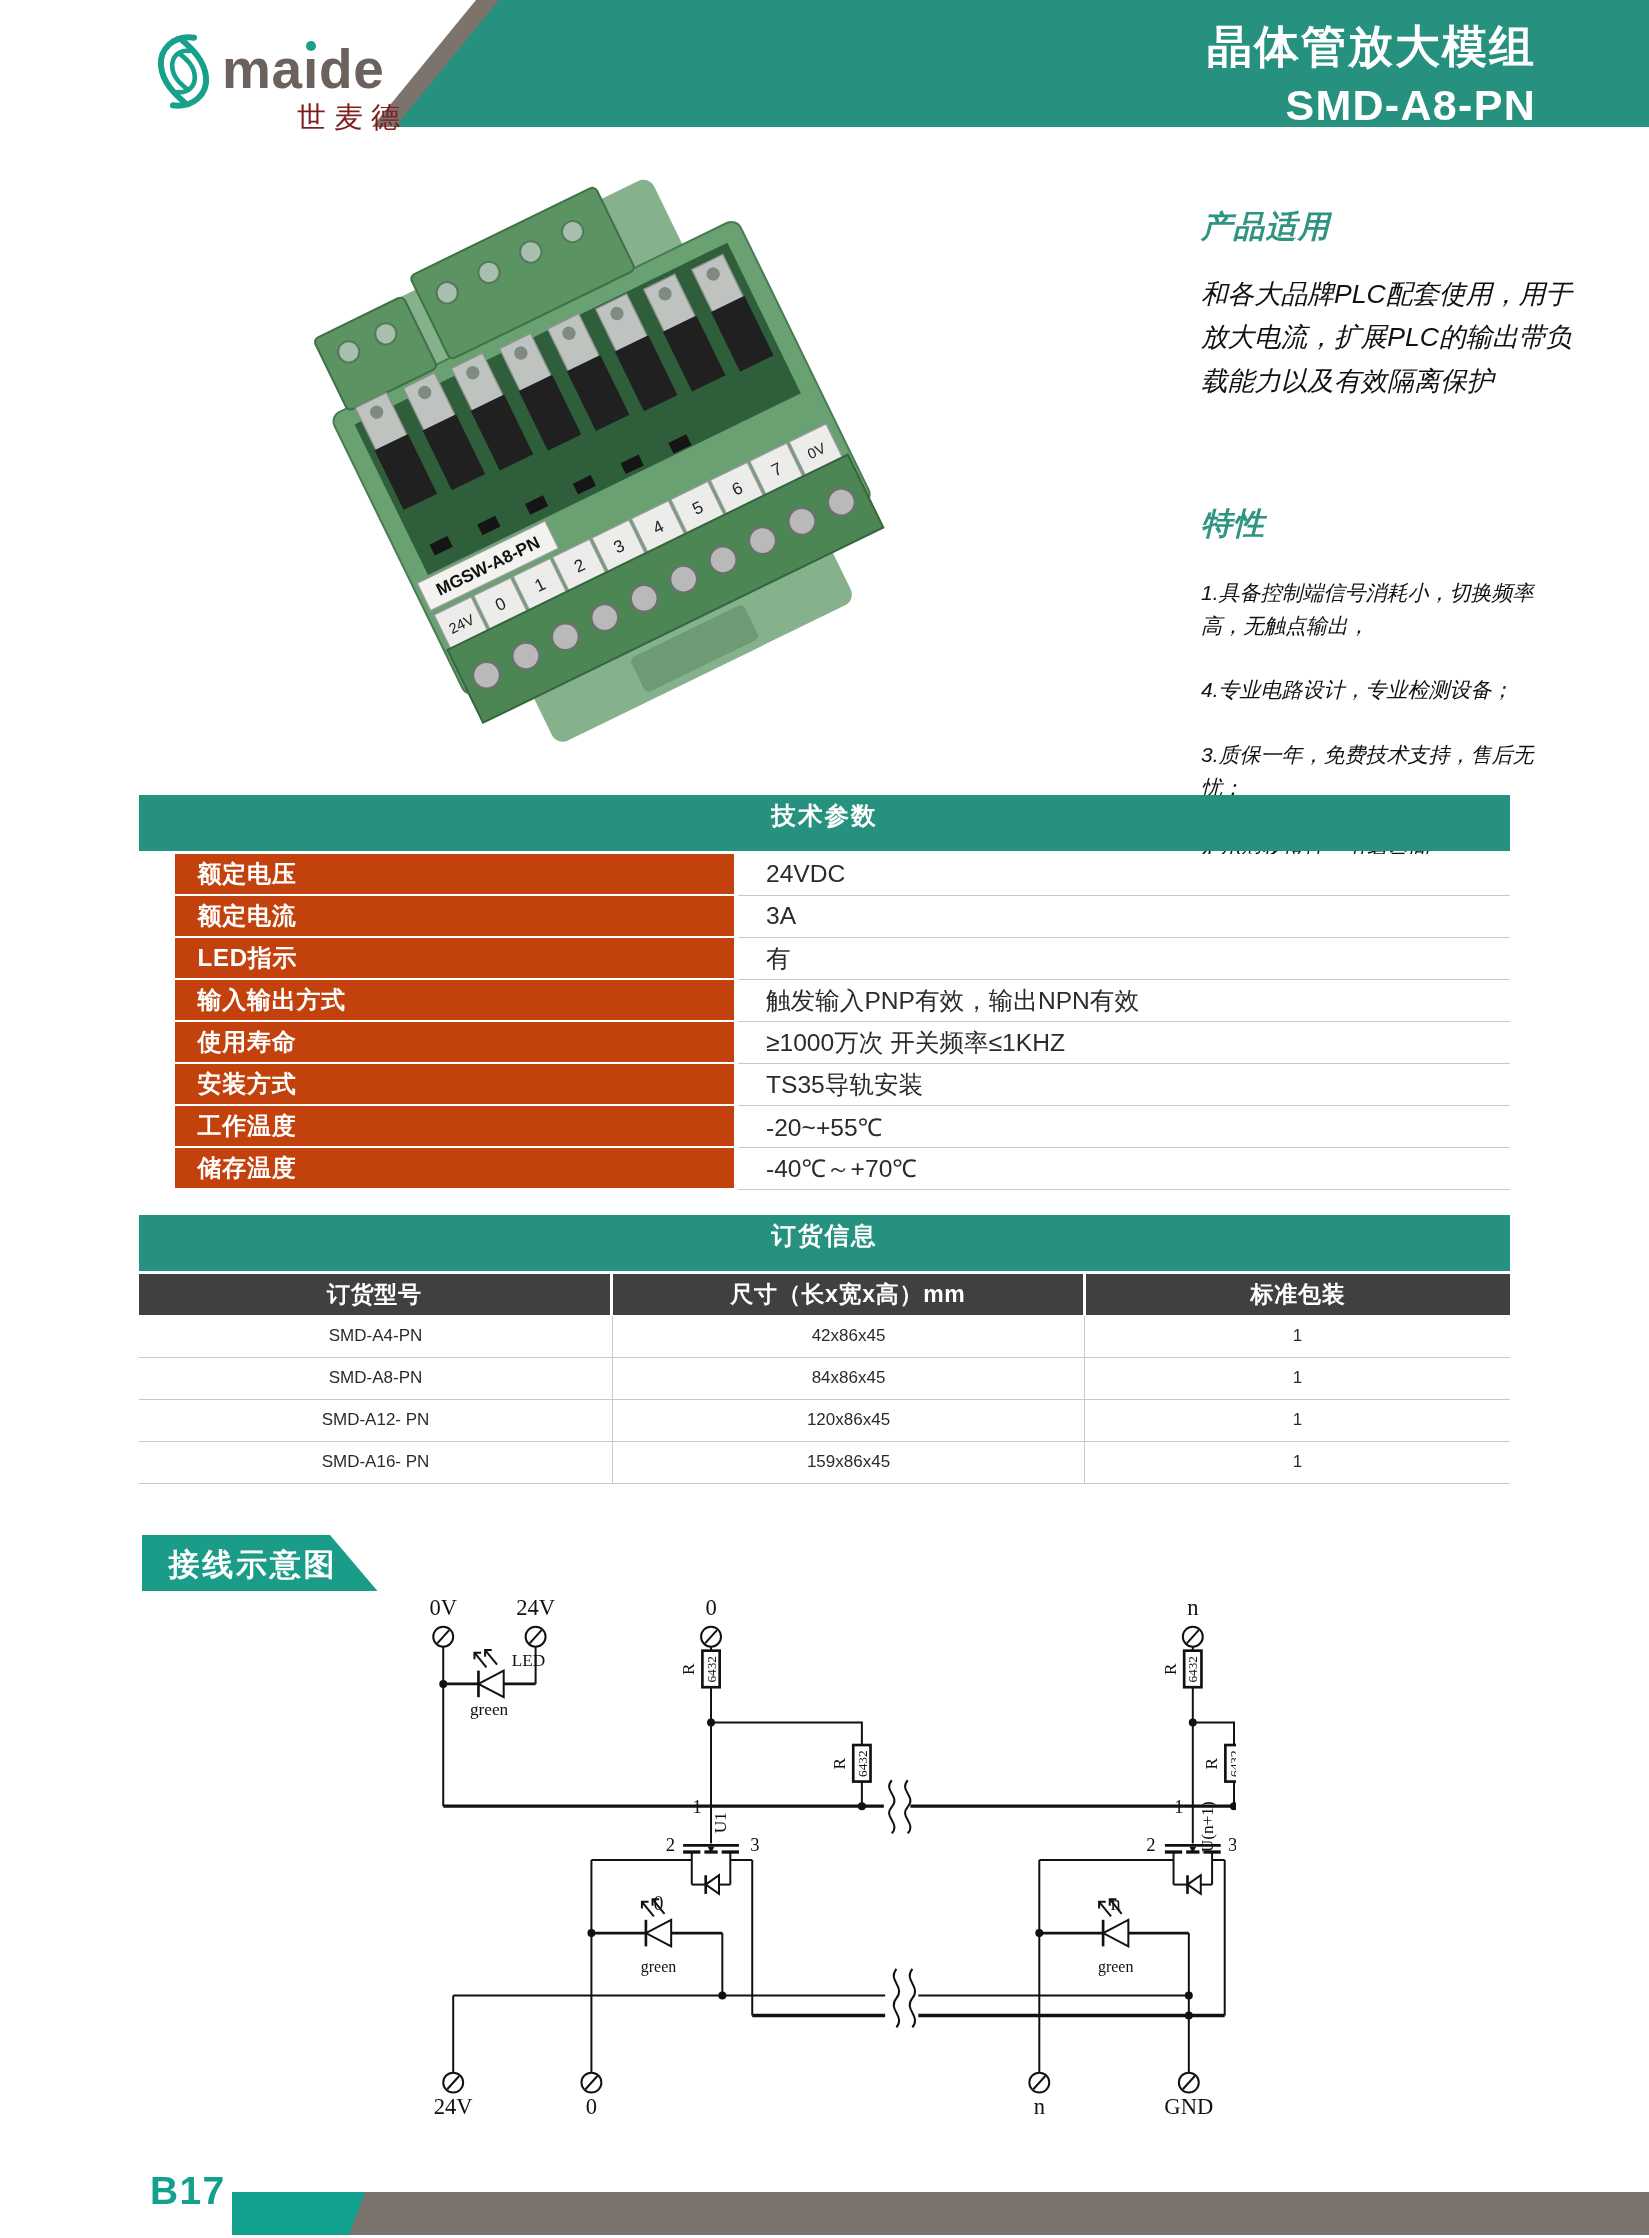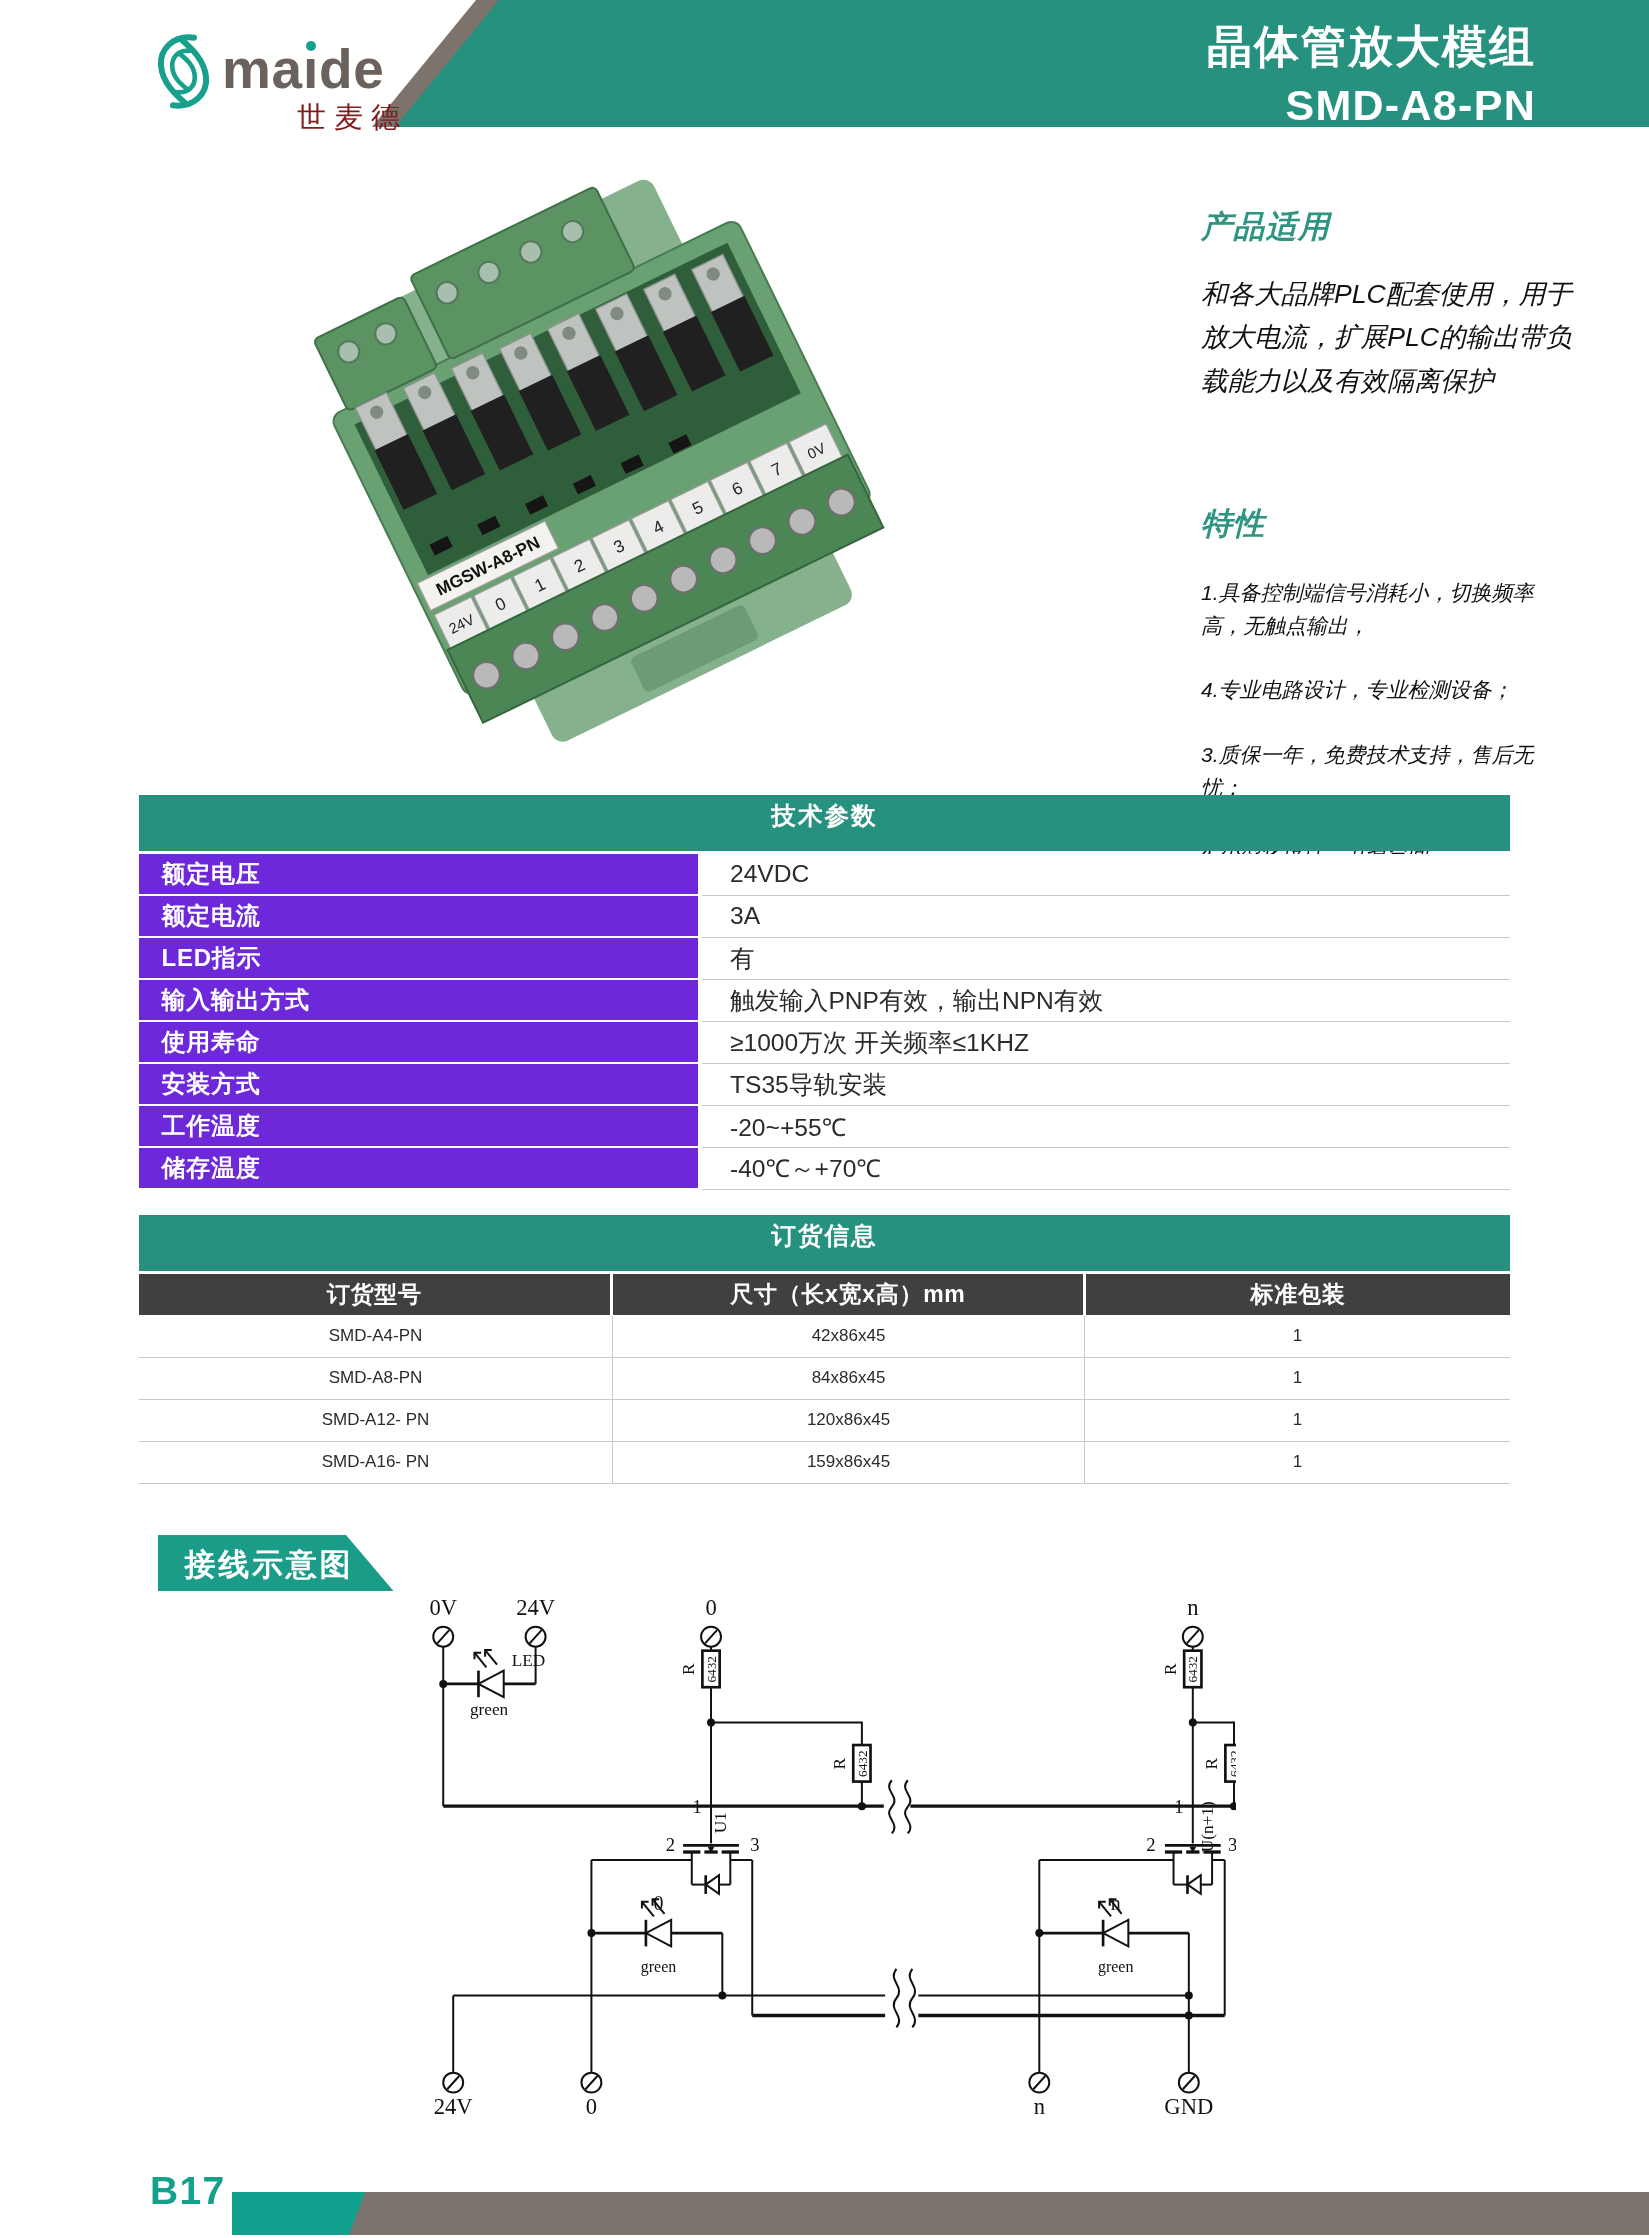--- a/index.html
+++ b/index.html
@@ -24,40 +24,40 @@
   .rightcol{position:absolute;left:1201px;top:206px;width:372px;font-style:italic;}
   .sec-h{font-size:31px;font-weight:800;color:#2f9482;letter-spacing:1.3px;}
   .sec-body{margin-top:25px;font-size:26.6px;line-height:1.63;color:#111;}
   .sec-h2{margin-top:100px;}
   .feat{margin-top:31px;font-size:21px;line-height:1.58;color:#111;}
   
   .tbl{position:absolute;left:139px;width:1371px;}
   .tbl-title{height:56px;line-height:42px;background:#26917f;color:#fff;text-align:center;
              font-size:24.6px;font-weight:700;letter-spacing:2px;margin-bottom:2.7px;}
   .trow{display:flex;height:42px;}
-  .tlabel{width:559px;margin-right:4px;background:#6d28d9;color:#fff;font-size:24px;font-weight:700;
+  .tlabel{width:559px;margin-right:4px;background:#c2410c;color:#fff;font-size:24px;font-weight:700;
           display:flex;align-items:center;padding-left:22.6px;box-sizing:border-box;
-          border-bottom:2.7px solid #fff;letter-spacing:0.7px;}
+          border-bottom:2.7px solid #fff;letter-spacing:0.7px;margin-left:36px;}
   .tval{flex:1;background:#fff;color:#2b2b2b;font-size:24.6px;display:flex;align-items:center;
         padding-left:28px;border-bottom:1.3px solid #c9c9c9;box-sizing:border-box;}
   .trow:first-of-type .tval{border-top:1.3px solid #c9c9c9;}
   .ohead{display:flex;height:41px;margin-bottom:1.3px;}
   .ohcell{background:#404040;color:#fff;font-size:23px;font-weight:700;display:flex;
           align-items:center;justify-content:center;box-sizing:border-box;letter-spacing:0.7px;}
   .ohead .ohcell + .ohcell{margin-left:3.3px;}
   .orow{display:flex;height:42px;}
   .ocell{background:#fff;color:#2b2b2b;font-size:17px;display:flex;align-items:center;
          justify-content:center;border-bottom:1.3px solid #c9c9c9;box-sizing:border-box;}
   .orow:first-of-type .ocell{border-top:1.3px solid #c9c9c9;}
   .ocell + .ocell{border-left:1.3px solid #c9c9c9;}
   .w1{width:473px;} .w2{width:472px;} .w3{width:426px;}
   
   .banner{position:absolute;left:142px;top:1535px;width:238px;height:56px;background:#1b9c88;
           clip-path:polygon(0 0,188px 0,238px 59px,0 59px);color:#fff;font-size:31px;
-          font-weight:800;line-height:59px;padding-left:26.6px;box-sizing:border-box;letter-spacing:2.7px;margin-left:16px;}
+          font-weight:800;line-height:59px;padding-left:26.6px;box-sizing:border-box;letter-spacing:2.7px;}
   
   .wiring{position:absolute;left:412px;top:1582px;}
   .wiring text{font-family:"Liberation Serif",serif;fill:#111;}
   
   .b17{position:absolute;left:150px;top:2169px;font-size:39px;font-weight:800;color:#13a08d;letter-spacing:1.3px;}
   .fbar-gray{position:absolute;left:346px;top:2192px;width:1304px;height:43px;background:#7b736e;}
   .fbar-teal{position:absolute;left:232px;top:2192px;width:140px;height:43px;background:#12a18e;
              clip-path:polygon(0 0,133px 0,117px 43px,0 43px);}
   .photo{position:absolute;left:193px;top:166px;}
   .photo text{font-family:"Liberation Sans",sans-serif;}

